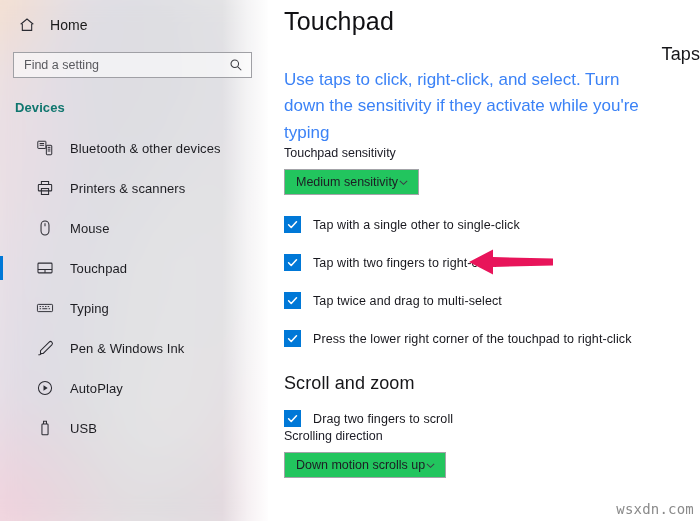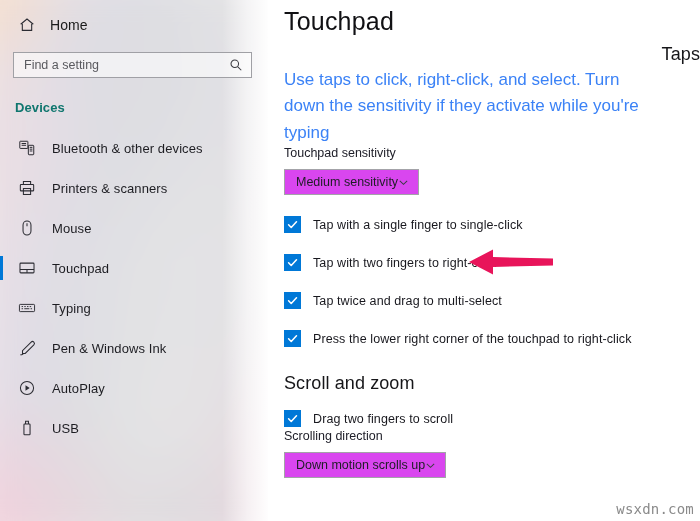--- a/index.html
+++ b/index.html
@@ -143,21 +143,21 @@
   #nav-list {
     margin-top: 13px;
     list-style: none;
   }
   .nav-item {
     position: relative;
     display: flex;
     align-items: center;
     gap: 16px;
     height: 40px;
-    padding-left: 18px;
+    padding-left: 36px;
     cursor: pointer;
   }
   .nav-item .label {
     font-size: 13px;
     color: #1d1d22;
     letter-spacing: .1px;
     white-space: nowrap;
   }
   .nav-item.selected::before {
     content: "";
@@ -212,21 +212,21 @@
   
   .combo {
     display: inline-flex;
     align-items: center;
     justify-content: space-between;
     height: 26px;
     min-width: 120px;
     margin-top: 9px;
     padding: 0 9px 0 11px;
     border: 1px solid #a3a3a8;
-    background: #d946ef;
+    background: #22c55e;
     cursor: pointer;
     font-size: 12.5px;
     color: #1d1d24;
     white-space: nowrap;
   }
   .combo .chev {
     width: 11px; height: 11px;
     color: #3c3c44;
     flex: none;
   }
@@ -414,21 +414,21 @@
       </span>
     </div>
 
     <div class="check-list" id="taps-check-list">
         <div class="check-row">
           <span class="cbox">
             <svg viewBox="0 0 16 16" fill="none" stroke="currentColor" stroke-width="1.9" stroke-linecap="round" stroke-linejoin="round">
               <path d="M3.2 8.4 6.4 11.6 12.9 4.7"></path>
             </svg>
           </span>
-          <span class="label">Tap with a single finger to single-click</span>
+          <span class="label">Tap with a single other to single-click</span>
         </div>
         <div class="check-row">
           <span class="cbox">
             <svg viewBox="0 0 16 16" fill="none" stroke="currentColor" stroke-width="1.9" stroke-linecap="round" stroke-linejoin="round">
               <path d="M3.2 8.4 6.4 11.6 12.9 4.7"></path>
             </svg>
           </span>
           <span class="label">Tap with two fingers to right-click</span>
         </div>
         <div class="check-row">

